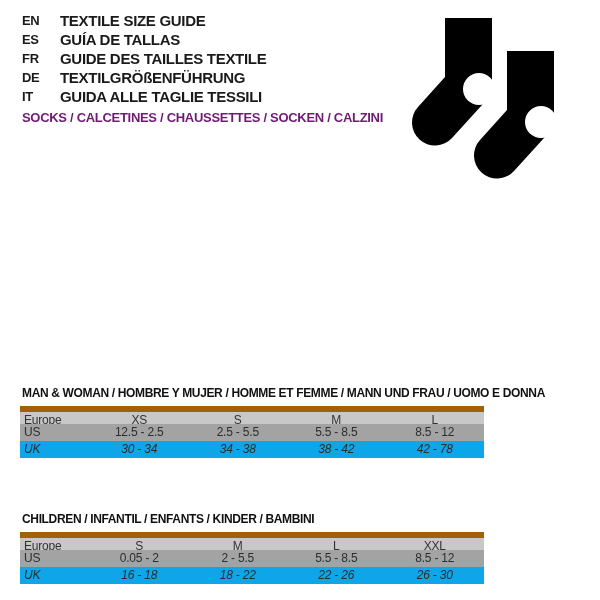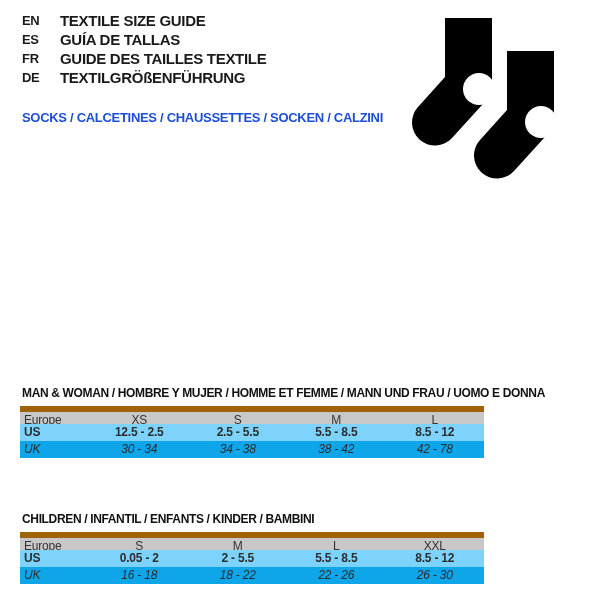--- a/index.html
+++ b/index.html
@@ -17,21 +17,21 @@
   .lang-row { display: flex; line-height: 19px; }
   .lang-code {
     width: 38px; flex: 0 0 38px;
     font-size: 13px; font-weight: 700; color: #1a1a1a; letter-spacing: -0.3px;
   }
   .lang-label { font-size: 15px; font-weight: 700; color: #1a1a1a; letter-spacing: -0.3px; white-space: nowrap; }
 
   
   .category {
     position: absolute; left: 22px; top: 110px;
-    font-size: 13px; font-weight: 700; color: #1d4ed8; letter-spacing: -0.3px; white-space: nowrap;
+    font-size: 13px; font-weight: 700; color: #701a75; letter-spacing: -0.3px; white-space: nowrap;
   }
 
   
   .icon-svg { position: absolute; left: 0; top: 0; width: 600px; height: 600px; }
 
   
   .size-section { position: absolute; left: 20px; width: 464px; }
   .size-section.adults { top: 386px; }
   .size-section.children { top: 512px; }
   .tbl-title {
@@ -42,21 +42,21 @@
   .tbl { width: 464px; }
   .tr { display: grid; grid-template-columns: 70px repeat(4, 1fr); }
   .tr.thead {
     background: #c8c8c8;
     border-top: 6px solid #a16207;
     height: 18px;
   }
   .tr.thead .td { line-height: 16px; color: #333; }
   .tr.body { height: 17px; }
   .tr.body .td { line-height: 17px; color: #2d2d2d; }
-  .tr.plain { background: #7dd3fc; font-weight: bold; }
+  .tr.plain { background: #a3a3a3; }
   .tr.alt { background: #0ea5e9; font-style: italic; }
   .td {
     font-size: 12px; letter-spacing: -0.2px;
     text-align: center; white-space: nowrap; overflow: hidden;
   }
   .td.first { text-align: left; padding-left: 4px; }
 </style>
 </head>
 <body>
 
@@ -71,20 +71,24 @@
         <span class="lang-code">ES</span>
         <span class="lang-label">GUÍA DE TALLAS</span>
       </div>
       <div class="lang-row">
         <span class="lang-code">FR</span>
         <span class="lang-label">GUIDE DES TAILLES TEXTILE</span>
       </div>
       <div class="lang-row">
         <span class="lang-code">DE</span>
         <span class="lang-label">TEXTILGRÖßENFÜHRUNG</span>
+      </div>
+      <div class="lang-row">
+        <span class="lang-code">IT</span>
+        <span class="lang-label">GUIDA ALLE TAGLIE TESSILI</span>
       </div>
     </div>
 
   <div class="category">SOCKS / CALCETINES / CHAUSSETTES / SOCKEN / CALZINI</div>
 
   <svg class="icon-svg" viewBox="0 0 600 600" aria-hidden="true">
     <defs>
       <path id="sockShape" d="M445,18 L492,18 L492,94 L452,138 A23,23 0 1 1 418,107 L445,77 Z"></path>
     </defs>
     <g>

